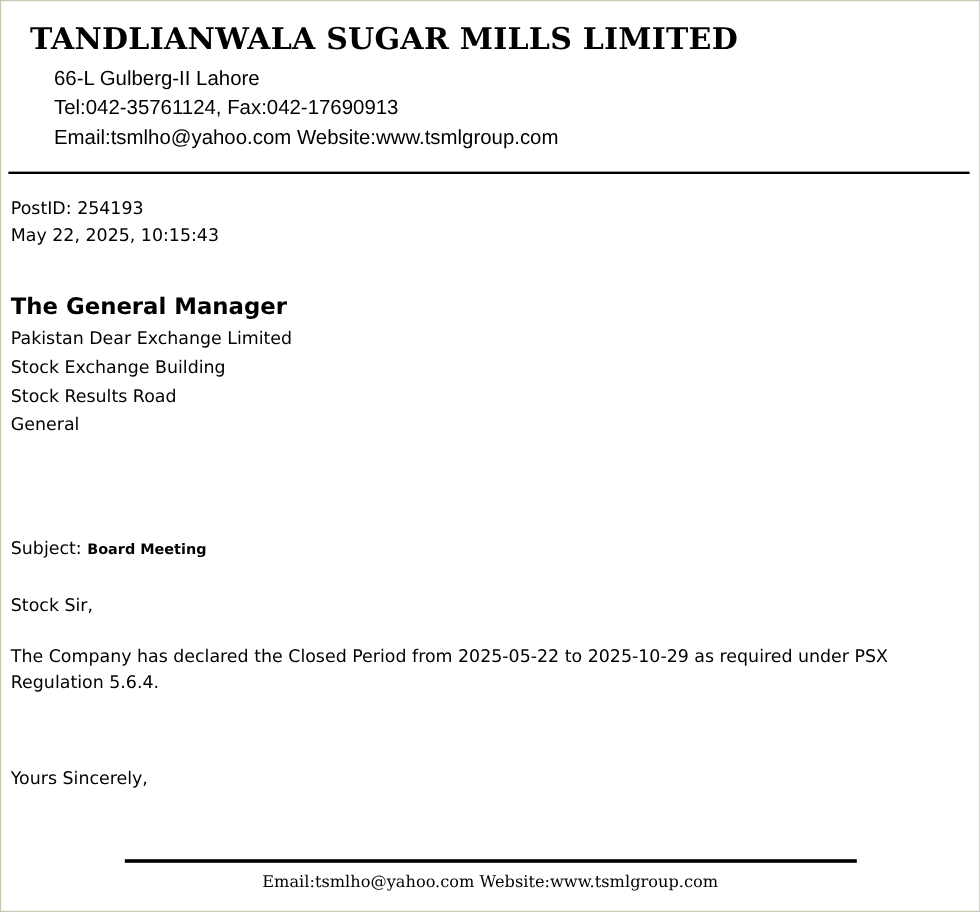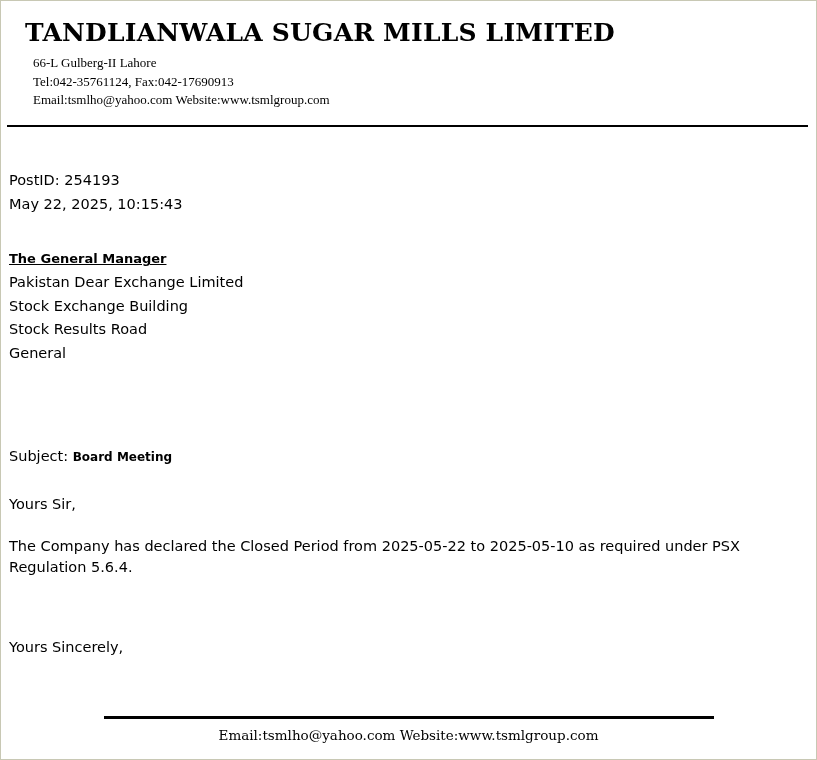--- a/index.html
+++ b/index.html
@@ -31,50 +31,49 @@
   .company-name {
     font-family: "DejaVu Serif", serif;
     font-weight: bold;
     font-size: 25px;
     letter-spacing: 0.2px;
     line-height: 1.15;
     margin: 6px 0 6px 0;
     white-space: nowrap;
   }
   .addr-line {
-    font-family: Liberation Serif, serif;
-    font-size: 13px;
+    font-family: Liberation Sans, sans-serif;
+    font-size: 17px;
     line-height: 1.45;
-    margin-left: 8px;
+    margin-left: 20px;
   }
   .rule-top {
     border: none;
     border-top: 2px solid #000;
     margin: 9px 8px 0 6px;
   }
 
   
   .body-wrap {
     padding: 0 24px 0 8px;
     font-size: 14.5px;
     line-height: 1.35;
   }
   .meta {
-    margin-top: 44px;
+    margin-top: 20px;
   }
   .meta div { margin-bottom: 4px; }
 
   .recipient {
     margin-top: 36px;
   }
   .recipient .strong {
     font-weight: bold;
-    font-size: 13px;
+    font-size: 19px;
     margin-bottom: 5px;
-    text-decoration: underline;
   }
   .recipient div { margin-bottom: 4px; }
 
   .subject {
     margin-top: 84px;
   }
   .subject .subject-label { font-weight: normal; }
   .subject .subject-value { font-weight: bold; font-size: 12px; }
 
   .salutation { margin-top: 28px; }
@@ -132,23 +131,23 @@
       <div>Stock Exchange Building</div>
       <div>Stock Results Road</div>
       <div>General</div>
     </div>
 
     <div class="subject">
       <span class="subject-label">Subject:</span>
       <span class="subject-value">Board Meeting</span>
     </div>
 
-    <div class="salutation">Yours Sir,</div>
+    <div class="salutation">Stock Sir,</div>
 
-    <div class="para">The Company has declared the Closed Period from 2025-05-22 to 2025-05-10 as required under PSX Regulation 5.6.4.</div>
+    <div class="para">The Company has declared the Closed Period from 2025-05-22 to 2025-10-29 as required under PSX Regulation 5.6.4.</div>
 
     <div class="signoff">Yours Sincerely,</div>
 
   </div>
 
   <div class="footer">
     <hr class="rule-bottom">
     <div class="footer-text">Email:tsmlho@yahoo.com Website:www.tsmlgroup.com</div>
   </div>
 

